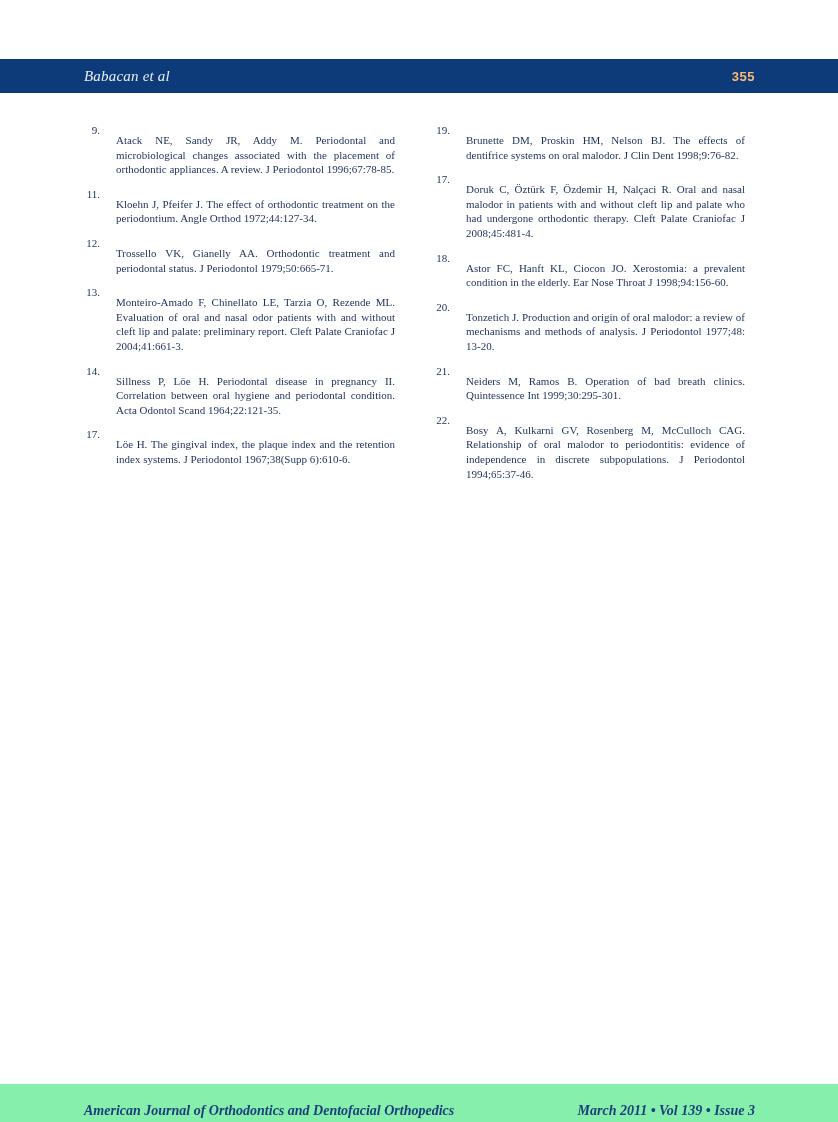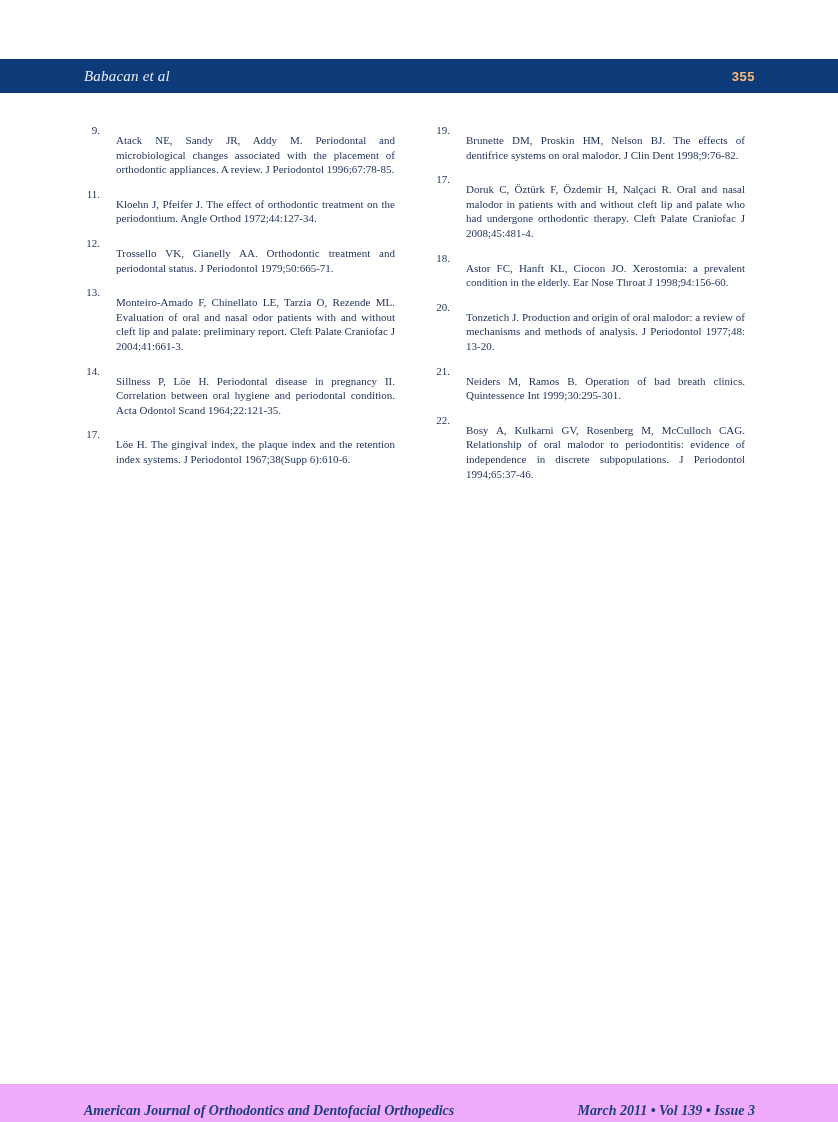--- a/index.html
+++ b/index.html
@@ -59,21 +59,21 @@
     white-space: nowrap;
   }
   .ref-text {
     flex: 1;
     margin: 10px;
     text-align: justify;
   }
   .footer-bar {
     position: absolute;
     top: 1084px; left: 0; right: 0; bottom: 0;
-    background: #f0abfc;
+    background: #86efac;
     display: flex;
     align-items: center;
     justify-content: space-between;
     padding: 16px 83px 0 84px;
     box-sizing: border-box;
   }
   .footer-journal, .footer-issue {
     font-style: italic;
     font-weight: 600;
     font-size: 14px;

